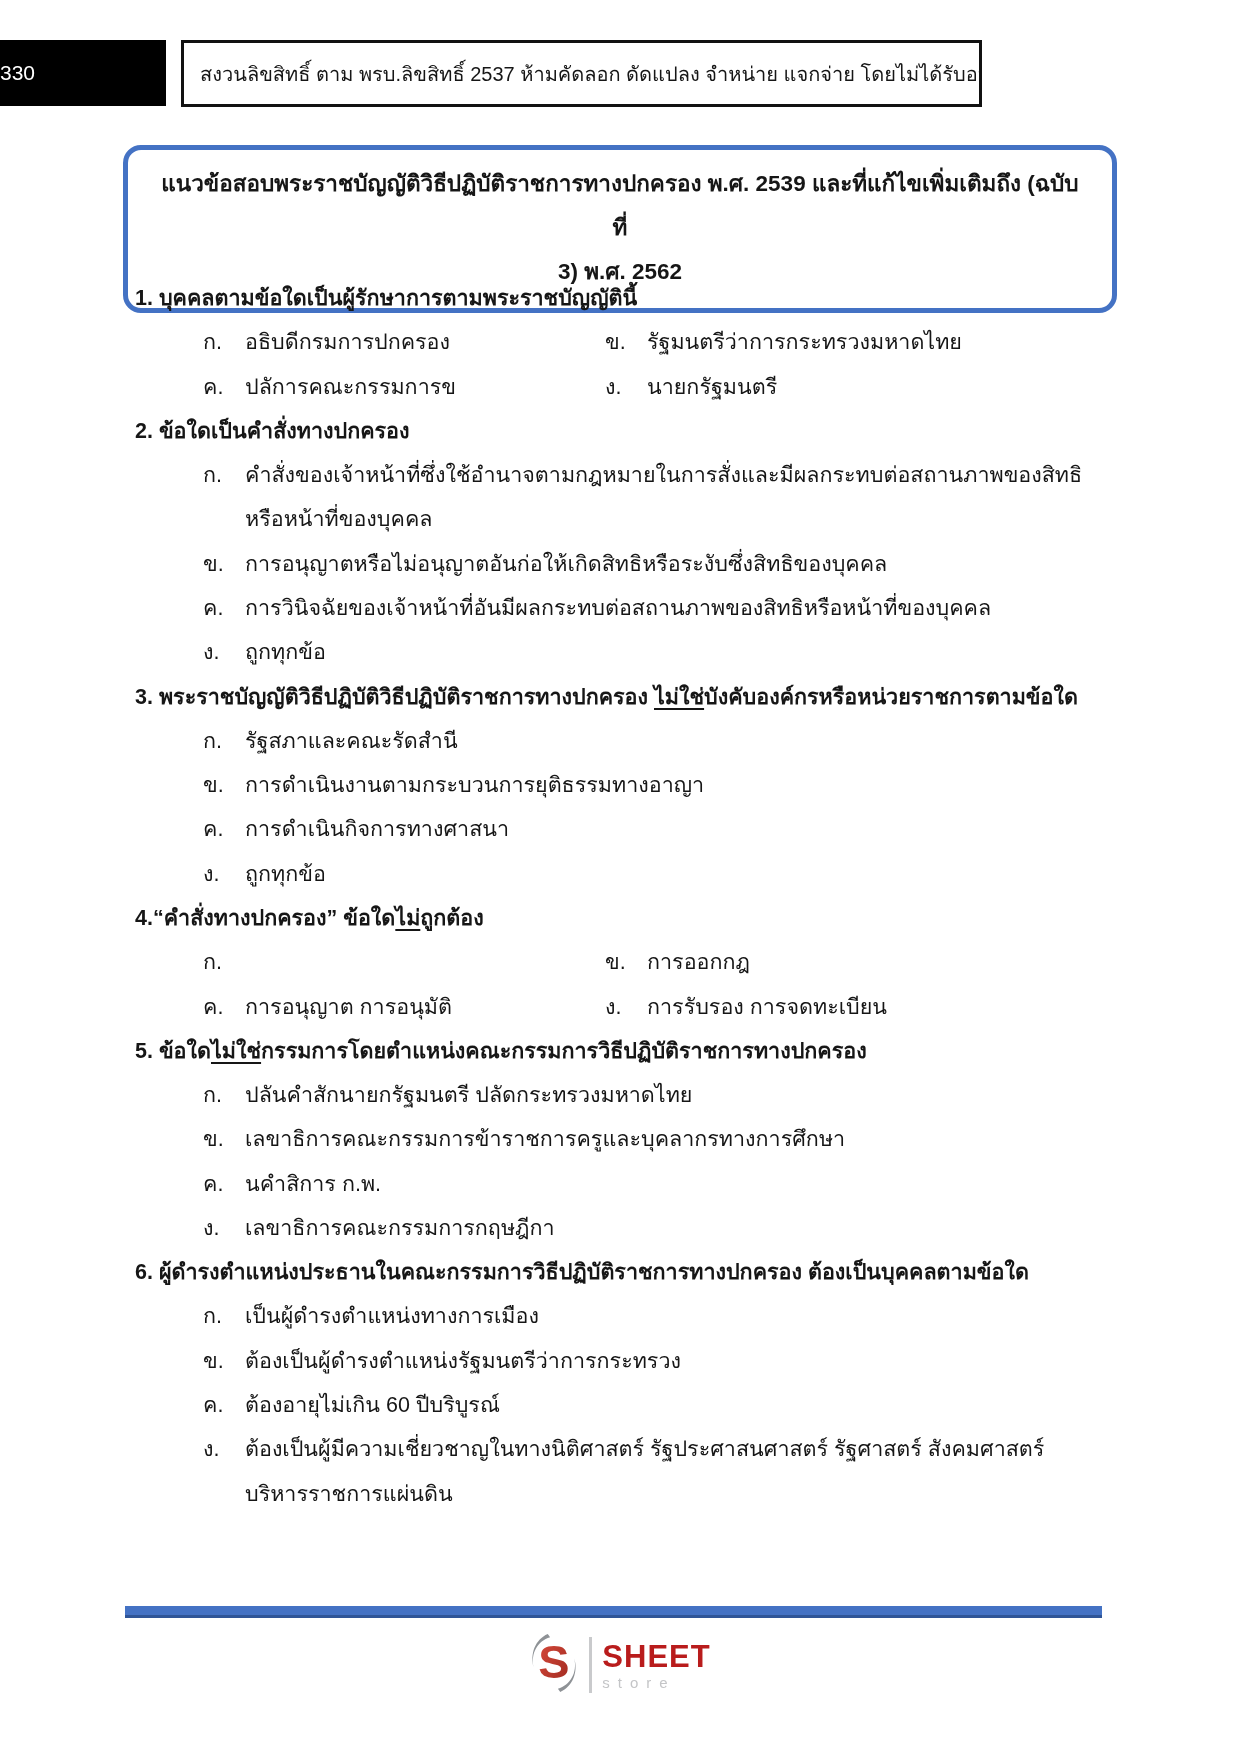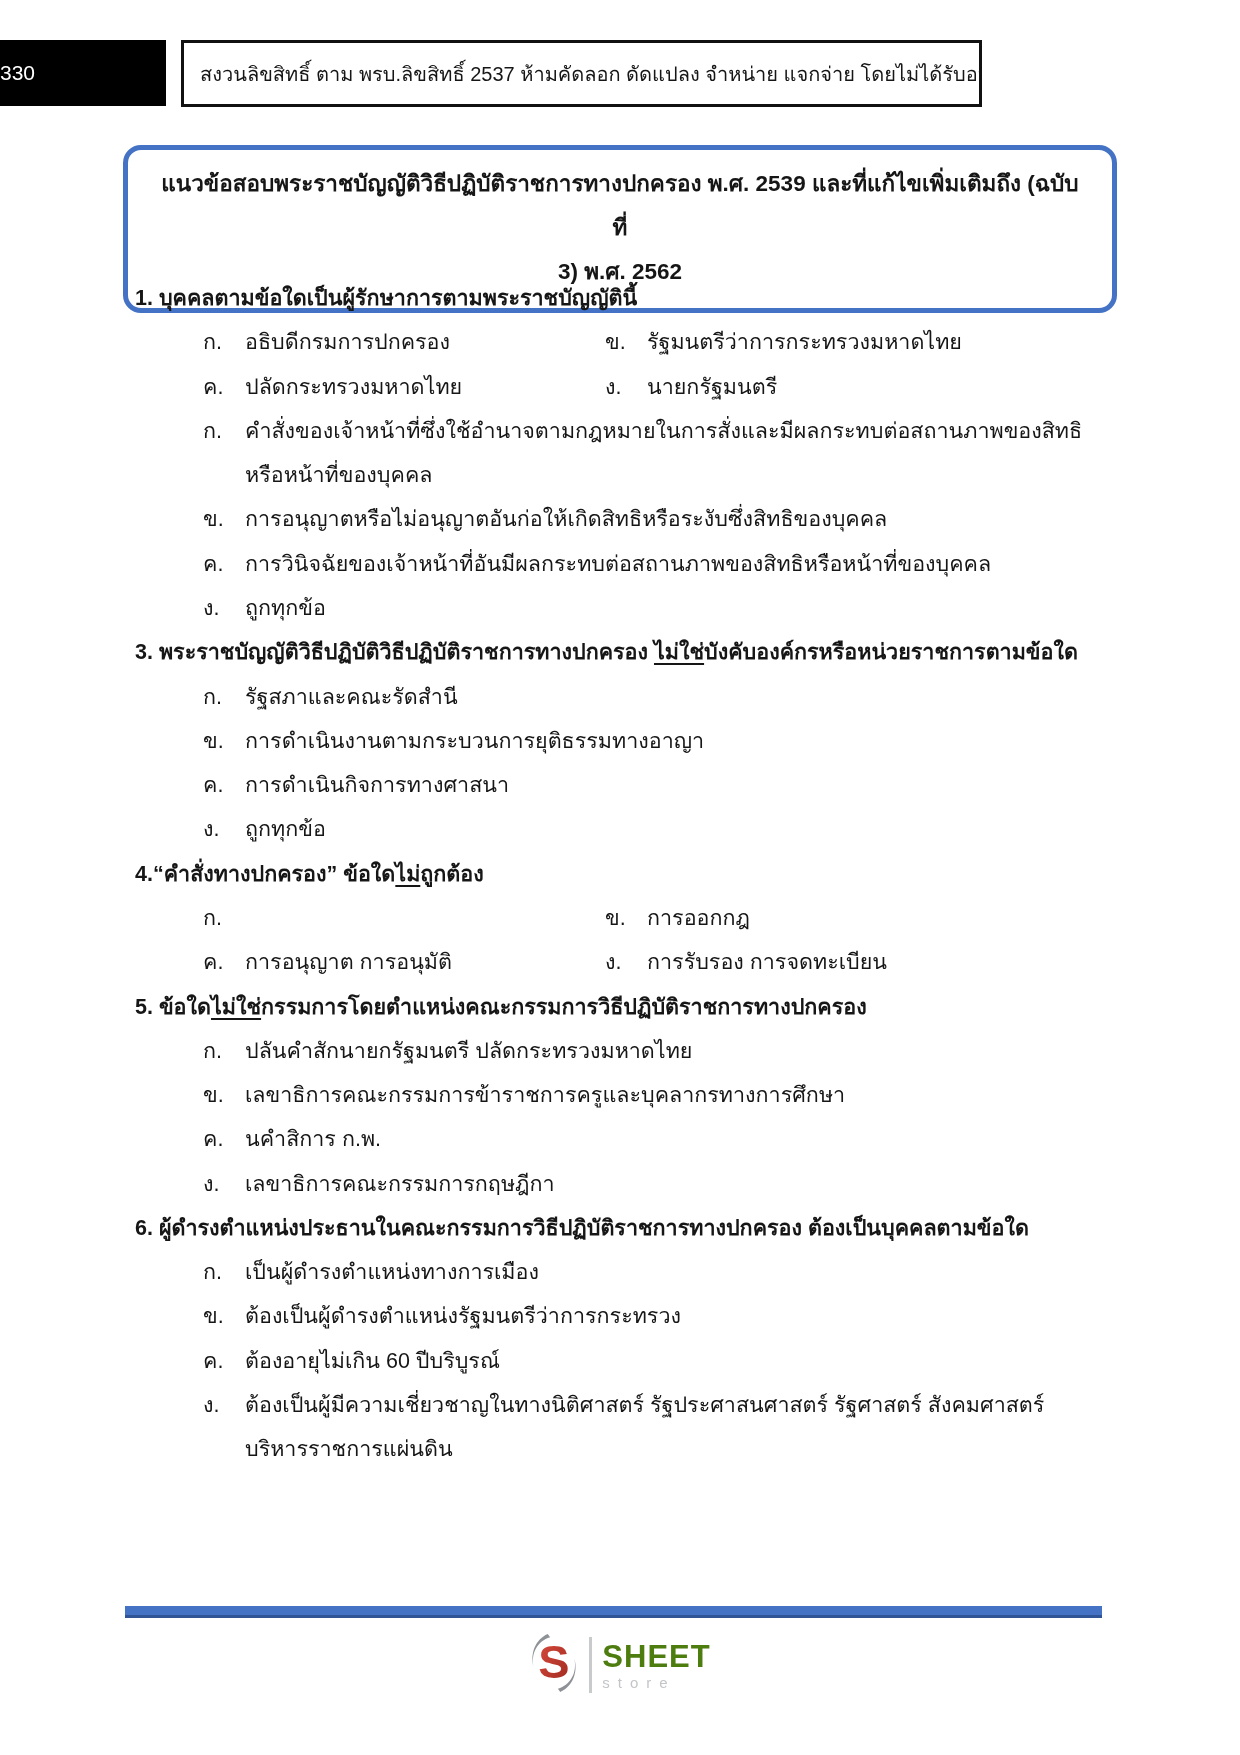--- a/index.html
+++ b/index.html
@@ -48,21 +48,21 @@
   .footer-rule {
     position:absolute; left:125px; top:1606px; width:977px; height:9px;
     background:#4472C4; border-bottom:3px solid #2F5597;
   }
   .brand {
     position:absolute; left:0; top:1632px; width:100%;
     display:flex; align-items:center; justify-content:center; gap:10px;
   }
   .brand-divider { width:3px; height:56px; background:#c9cacc; }
   .brand-text .name {
-    font-size:31px; font-weight:bold; color:#4d7c0f; letter-spacing:1px; line-height:1;
+    font-size:31px; font-weight:bold; color:#b91c1c; letter-spacing:1px; line-height:1;
   }
   .brand-text .sub {
     font-size:15px; color:#c4c5c7; letter-spacing:8px; line-height:1; margin-top:3px;
   }
 </style>
 </head>
 <body>
 
 <div class="page">
 
@@ -87,28 +87,31 @@
       <div class="choice">
         <span class="lbl">ก.</span>
         <span class="txt">อธิบดีกรมการปกครอง</span>
       </div>
       <div class="choice">
         <span class="lbl">ข.</span>
         <span class="txt">รัฐมนตรีว่าการกระทรวงมหาดไทย</span>
       </div>
       <div class="choice">
         <span class="lbl">ค.</span>
-        <span class="txt">ปลัดกระทรวงมหาดไทย</span>
+        <span class="txt">ปลัการคณะกรรมการข</span>
       </div>
       <div class="choice">
         <span class="lbl">ง.</span>
         <span class="txt">นายกรัฐมนตรี</span>
       </div>
     </div>
 
+    <div class="q-head">
+      <span>2.</span><span> ข้อใดเป็นคำสั่งทางปกครอง</span><span class="u"></span><span></span>
+    </div>
     <div class="choices">
       <div class="choice">
         <span class="lbl">ก.</span>
         <span class="txt">คำสั่งของเจ้าหน้าที่ซึ่งใช้อำนาจตามกฎหมายในการสั่งและมีผลกระทบต่อสถานภาพของสิทธิหรือหน้าที่ของบุคคล</span>
       </div>
       <div class="choice">
         <span class="lbl">ข.</span>
         <span class="txt">การอนุญาตหรือไม่อนุญาตอันก่อให้เกิดสิทธิหรือระงับซึ่งสิทธิของบุคคล</span>
       </div>
       <div class="choice">

